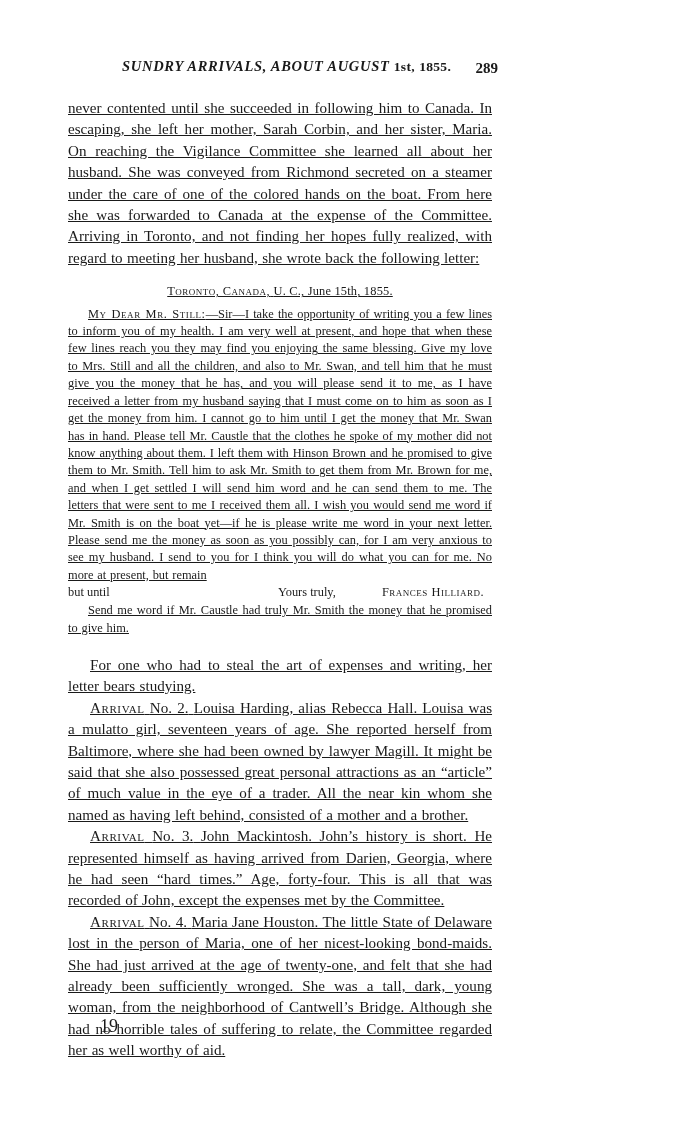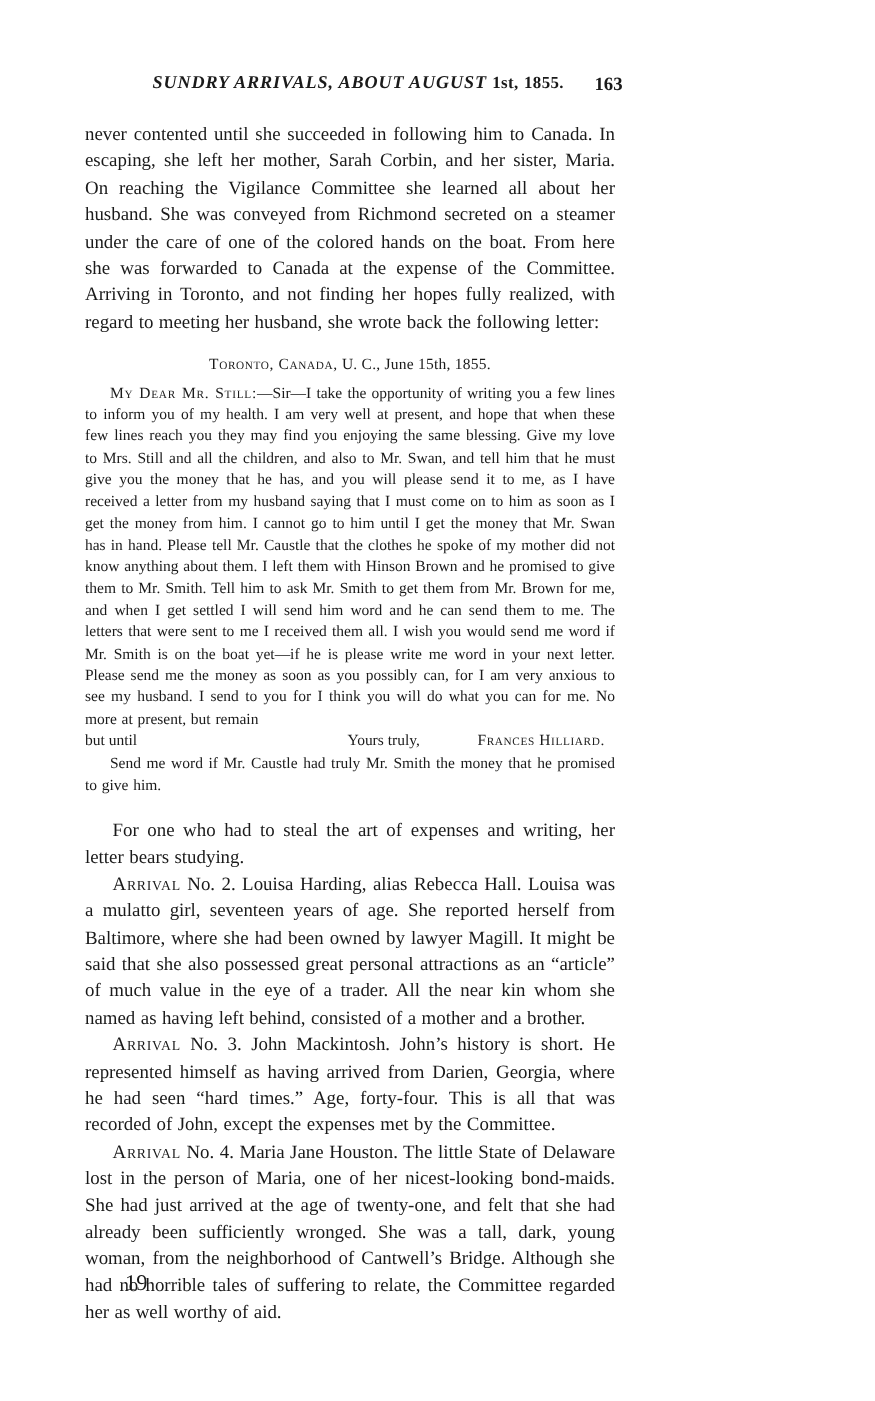--- a/index.html
+++ b/index.html
@@ -13,20 +13,21 @@
     font-family: "Liberation Serif", serif;
     color: #1a1a1a;
     overflow: hidden;
   }
   .page {
     position: relative;
     width: 560px;
     height: 1121px;
     box-sizing: border-box;
     padding: 58px 68px 0 68px;
+    text-decoration: underline;
   }
   
   .running-head {
     position: relative;
     height: 26px;
     margin-bottom: 14px;
   }
   .head-title {
     position: absolute;
     left: 50%;
@@ -132,21 +133,21 @@
     font-size: 18px;
   }
 </style>
 </head>
 <body>
 
 <div class="page">
 
   <div class="running-head">
     <div class="head-title"><span>SUNDRY ARRIVALS, ABOUT AUGUST</span> <span class="plain">1st,</span> <span class="plain">1855.</span></div>
-    <div class="folio">163</div>
+    <div class="folio">289</div>
   </div>
 
   <div class="body-text">
     <p>never contented until she succeeded in following him to Canada. In escaping, she left her mother, Sarah Corbin, and her sister, Maria. On reaching the Vigilance Committee she learned all about her husband. She was conveyed from Richmond secreted on a steamer under the care of one of the colored hands on the boat. From here she was forwarded to Canada at the expense of the Committee. Arriving in Toronto, and not finding her hopes fully realized, with regard to meeting her husband, she wrote back the following letter:</p>
   </div>
 
   <div class="letter">
     <p class="dateline"><span class="sc">Toronto, Canada,</span> <span>U. C., June 15th, 1855.</span></p>
     <p class="para"><span class="sc">My Dear Mr. Still:</span><span>—Sir—</span><span>I take the opportunity of writing you a few lines to inform you of my health. I am very well at present, and hope that when these few lines reach you they may find you enjoying the same blessing. Give my love to Mrs. Still and all the children, and also to Mr. Swan, and tell him that he must give you the money that he has, and you will please send it to me, as I have received a letter from my husband saying that I must come on to him as soon as I get the money from him. I cannot go to him until I get the money that Mr. Swan has in hand. Please tell Mr. Caustle that the clothes he spoke of my mother did not know anything about them. I left them with Hinson Brown and he promised to give them to Mr. Smith. Tell him to ask Mr. Smith to get them from Mr. Brown for me, and when I get settled I will send him word and he can send them to me. The letters that were sent to me I received them all. I wish you would send me word if Mr. Smith is on the boat yet—if he is please write me word in your next letter. Please send me the money as soon as you possibly can, for I am very anxious to see my husband. I send to you for I think you will do what you can for me. No more at present, but remain</span></p>
     <div class="closing">

